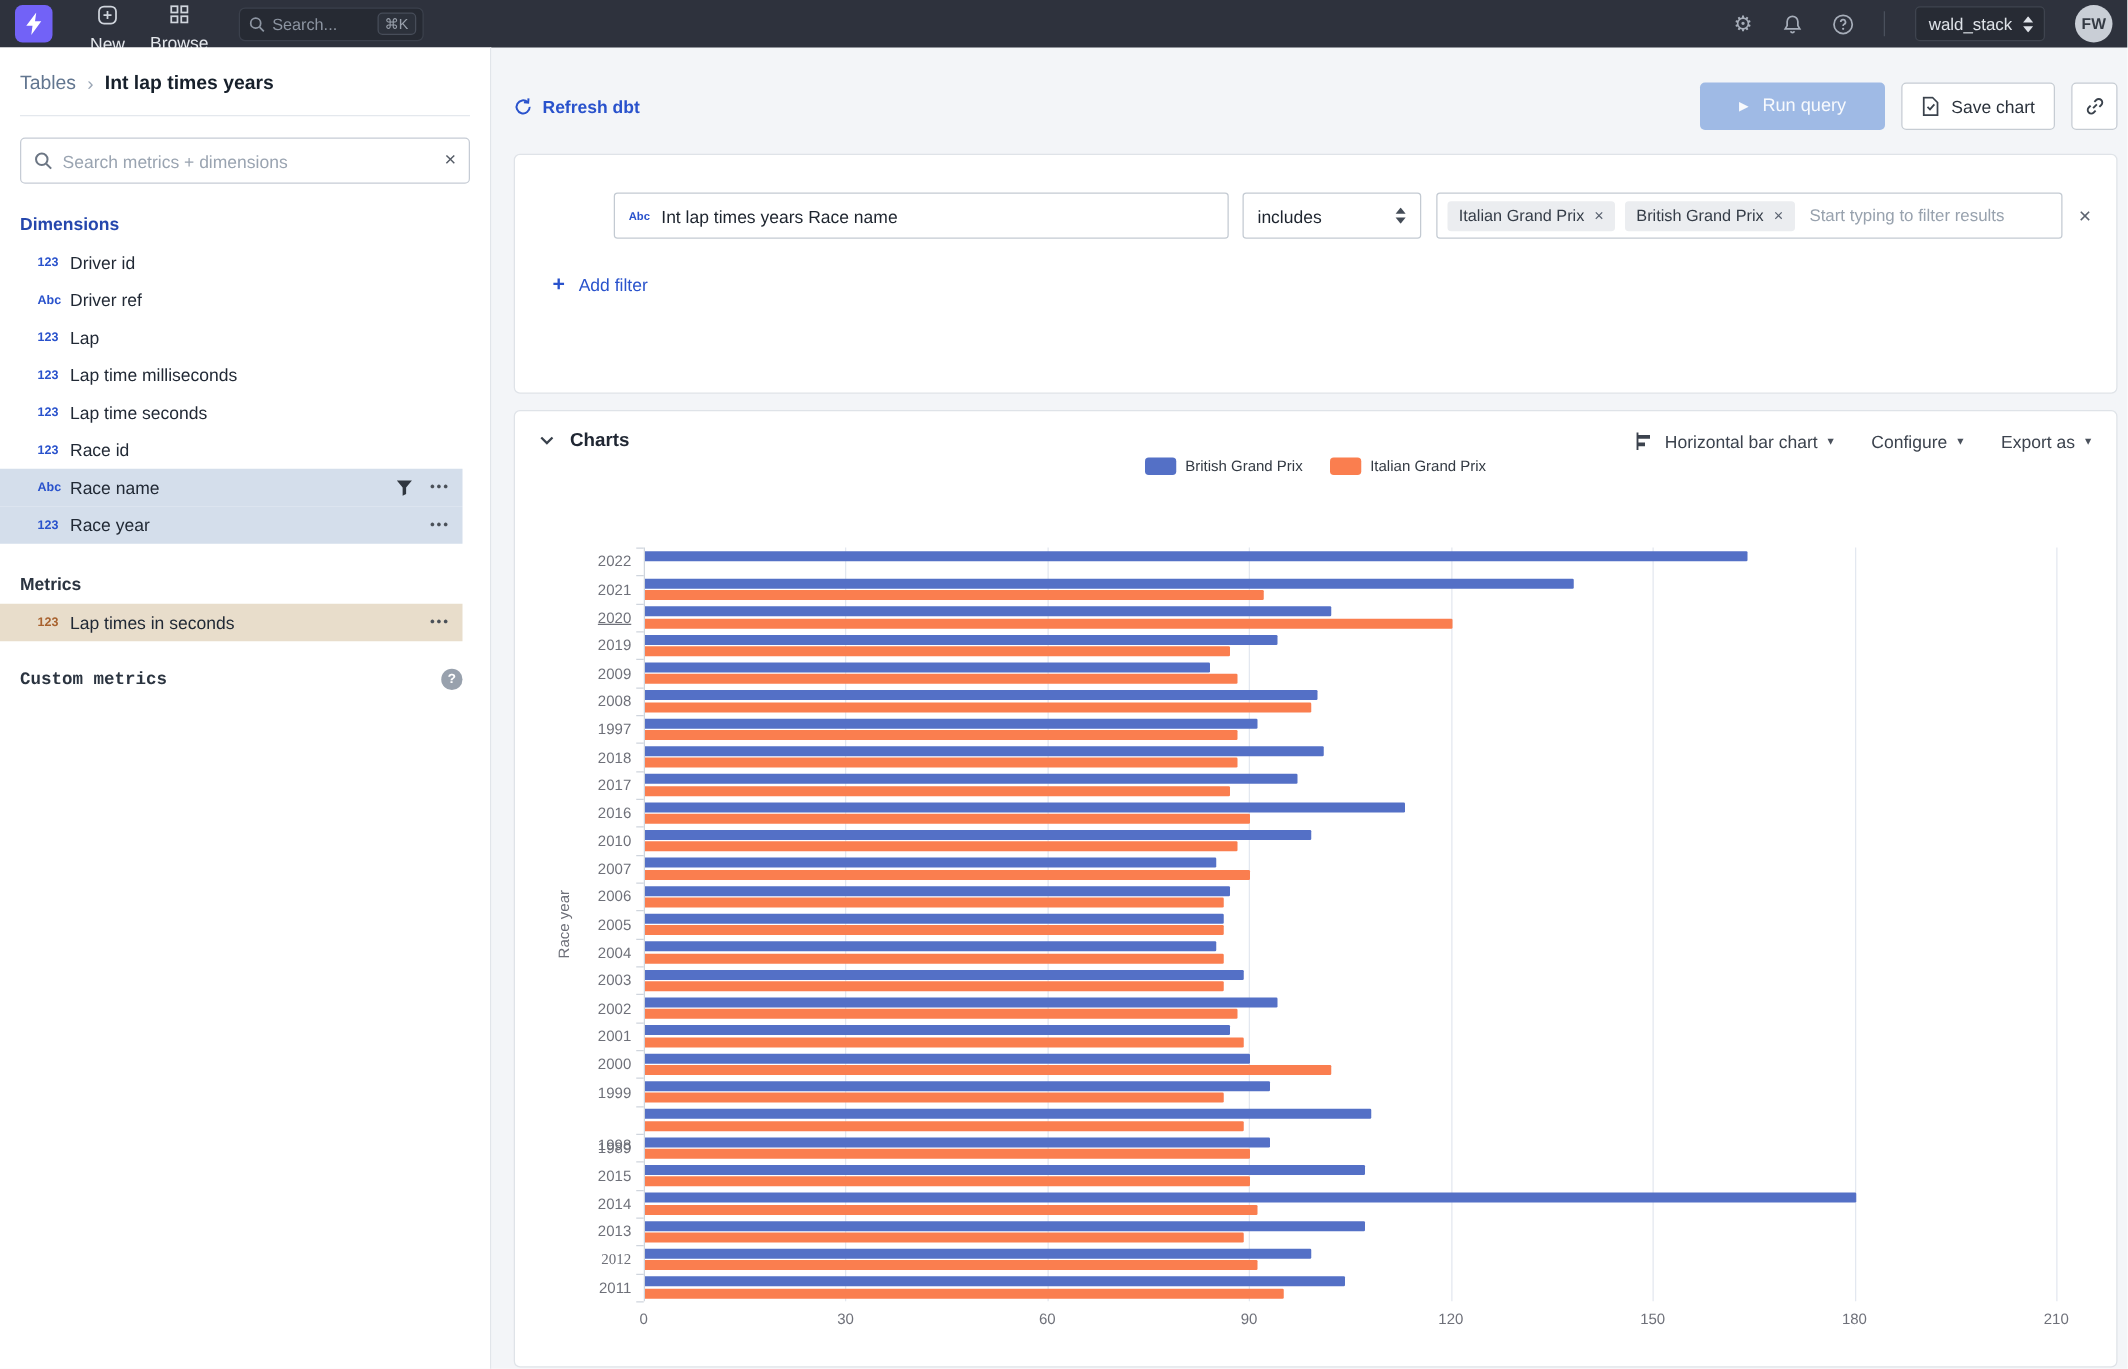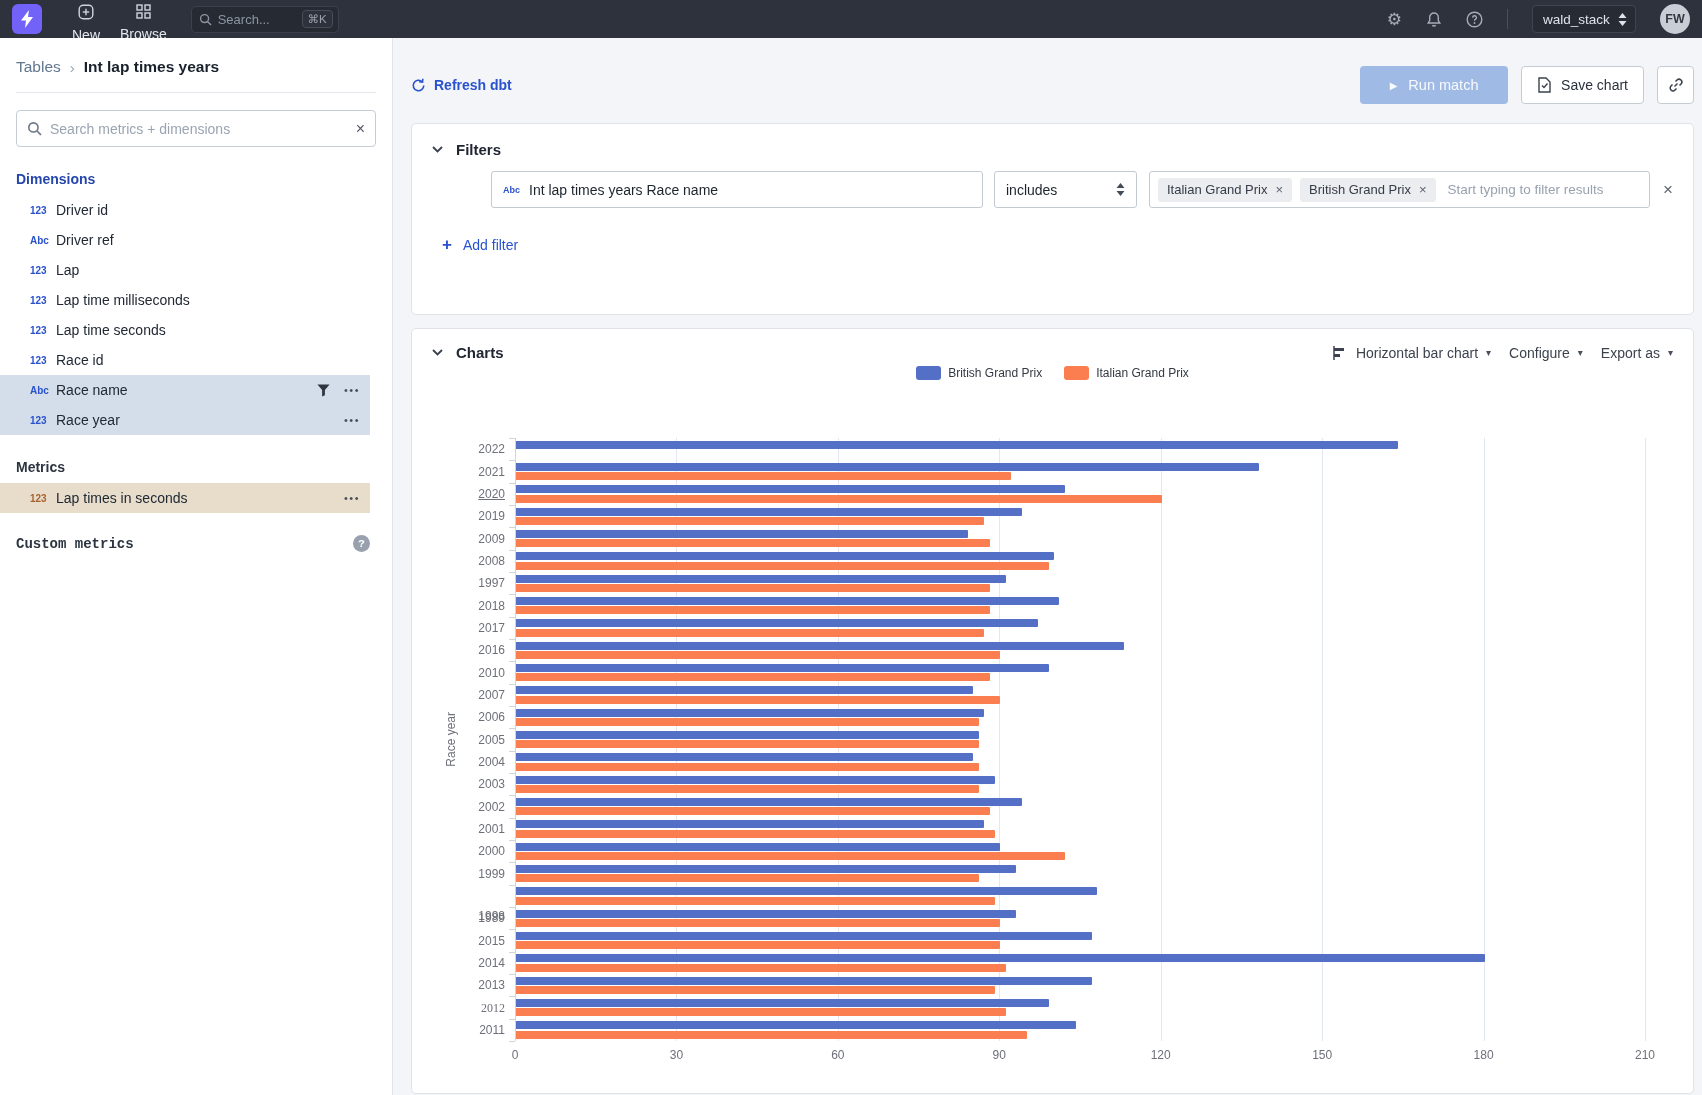--- a/index.html
+++ b/index.html
@@ -73,21 +73,21 @@
   .tag { height:24px; background:#ebedf0; border-radius:3px; display:flex; align-items:center; padding:0 9px; font-size:13px; color:#343c47; }
   .tag .tx { margin-left:8px; color:#5a6270; font-size:13px; cursor:pointer; }
   .vals .ph { color:#98a2ae; font-size:13.5px; margin-left:4px; }
   .filter-remove { margin-left:13px; color:#5d6470; font-size:17px; cursor:pointer; }
   .add-filter { margin-top:27px; margin-left:10px; display:flex; align-items:center; gap:11px; color:#2952cc; font-size:14px; cursor:pointer; width:max-content; }
   .add-filter .plus { font-size:17px; font-weight:bold; }
 
   
   .charts-card { height:766px; margin-top:13px; position:relative; }
   .charts-head { position:absolute; left:20px; right:20px; top:15px; display:flex; align-items:center; }
-  .chart-controls { margin-left:auto; display:flex; align-items:center; gap:18px; color:#3c434e; font-size:14px; }
+  .chart-controls { margin-left:auto; display:flex; align-items:center; gap:30px; color:#3c434e; font-size:14px; }
   .ctrl { display:flex; align-items:center; gap:8px; cursor:pointer; }
   .caret { font-size:10px; color:#4a515c; }
   .legend { position:absolute; top:37px; left:0; right:0; display:flex; justify-content:center; gap:22px; }
   .legend-item { display:flex; align-items:center; gap:7px; cursor:pointer; }
   .legend-swatch { width:25px; height:14px; border-radius:3px; }
   .legend-label { font-size:12px; color:#333a43; }
 
   .plot { position:absolute; left:103px; top:109px; width:1130px; height:603px; }
   .gridline { position:absolute; top:0; bottom:0; width:1px; background:#e3e8f0; }
   .axisline { position:absolute; top:0; bottom:0; left:0; width:1px; background:#cfd5dd; }
@@ -263,21 +263,21 @@
         <svg width="15" height="15" viewBox="0 0 16 16" fill="none" stroke="currentColor" stroke-width="1.7">
             <path d="M13.6 8a5.6 5.6 0 1 1-1.7-4"></path>
             <polyline points="12.6,0.8 12.3,4.4 8.7,4" fill="none"></polyline>
           </svg>
       </span>
       <span>Refresh dbt</span>
     </div>
     <div class="header-actions">
       <div class="btn-run">
         <span class="play">▶</span>
-        <span>Run match</span>
+        <span>Run query</span>
       </div>
       <div class="btn-white">
         <span>
           <svg width="15" height="16" viewBox="0 0 15 16" fill="none" stroke="#3a424c" stroke-width="1.4">
               <path d="M2 1h7l4 4v10H2z"></path>
               <polyline points="5,8.5 7,10.5 10.5,6.5"></polyline>
             </svg>
         </span>
         <span>Save chart</span>
       </div>
@@ -287,28 +287,20 @@
               <path d="M6.5 9.5l3-3"></path>
               <path d="M7.5 4.5l1.5-1.5a2.8 2.8 0 0 1 4 4L11.5 8.5"></path>
               <path d="M8.5 11.5L7 13a2.8 2.8 0 0 1-4-4l1.5-1.5"></path>
             </svg>
         </span>
       </div>
     </div>
   </div>
 
   <section class="card filters-card">
-    <div class="card-title-row">
-      <span class="chev">
-        <svg width="11" height="7" viewBox="0 0 11 7" fill="none" stroke="currentColor" stroke-width="1.8">
-            <polyline points="1,1 5.5,5.5 10,1"></polyline>
-          </svg>
-      </span>
-      <span class="card-title">Filters</span>
-    </div>
     <div class="filter-row">
       <div class="fbox field">
         <span class="ticon">Abc</span>
         <span>Int lap times years Race name</span>
       </div>
       <div class="fbox op">
         <span>includes</span>
         <span>
           <svg width="9" height="13" viewBox="0 0 9 13" fill="#444c57">
               <polygon points="4.5,0 8.5,5 0.5,5"></polygon>

